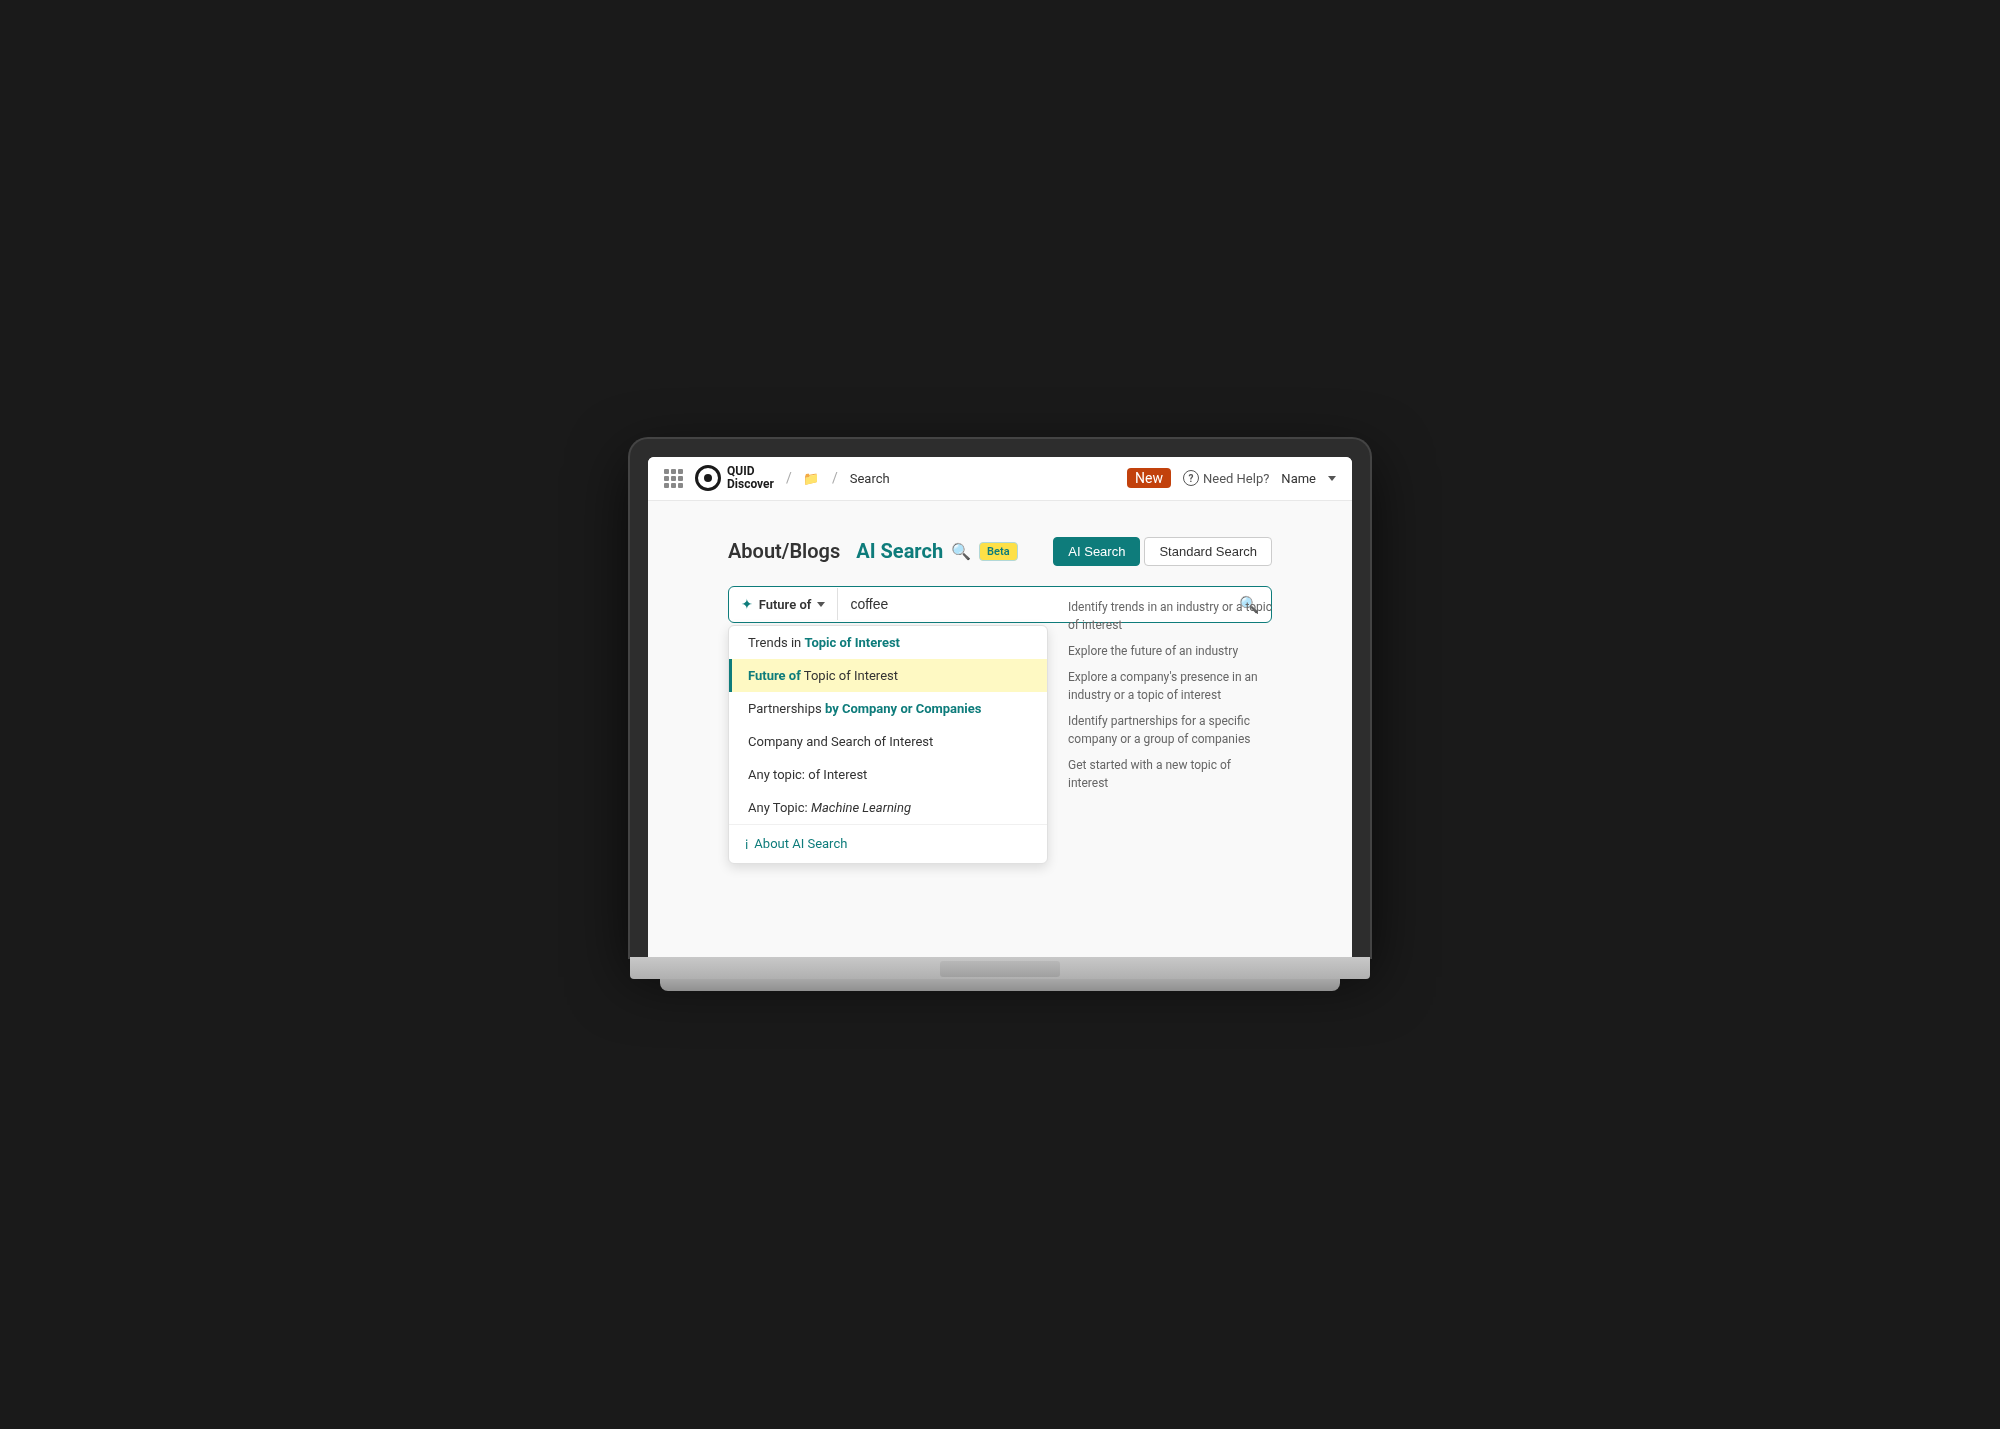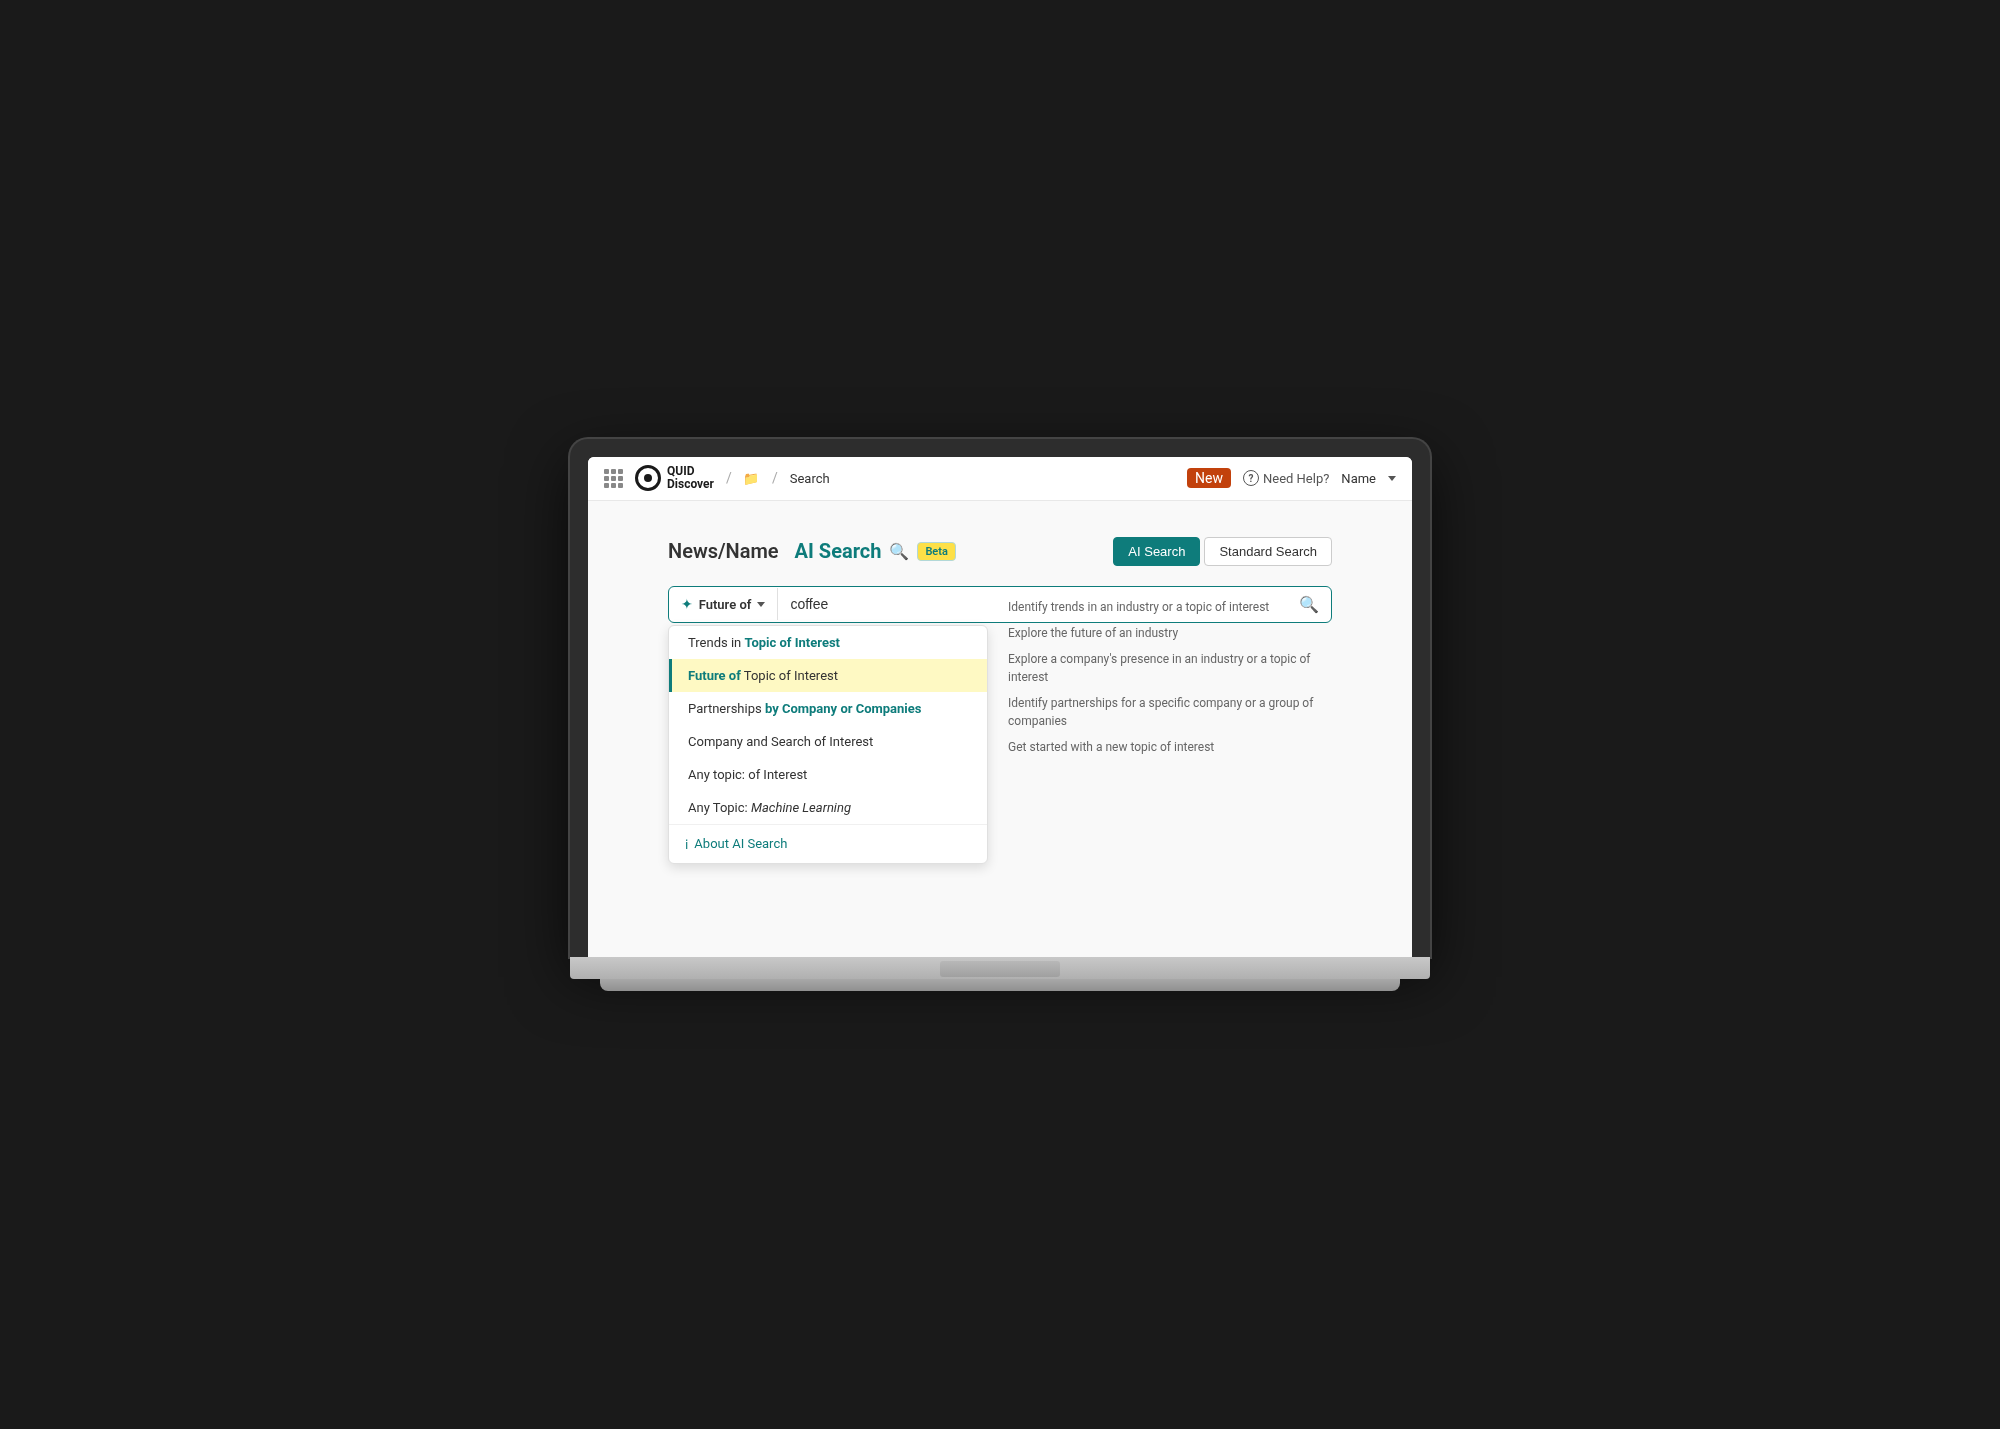--- a/index.html
+++ b/index.html
@@ -6,21 +6,21 @@
     body {
       background: #1a1a1a;
       display: flex;
       align-items: center;
       justify-content: center;
       min-height: 100vh;
       font-family: -apple-system, BlinkMacSystemFont, 'Segoe UI', Roboto, sans-serif;
     }
 
     .laptop-outer {
-      width: 860px;
+      width: 740px;
       position: relative;
     }
 
     .laptop-screen-bezel {
       background: #2d2d2d;
       border-radius: 18px 18px 0 0;
       padding: 18px 18px 0 18px;
       box-shadow: 0 0 0 2px #444, 0 20px 60px rgba(0,0,0,0.7);
     }
 
@@ -425,21 +425,21 @@
             <span>Name</span>
             <div class="chevron-down"></div>
           </div>
         </div>
       </div>
 
       <div class="app-main">
 
         <div class="page-title-area">
           <div class="page-title">
-            <span class="page-title-newsblogs">News/Name</span>
+            <span class="page-title-newsblogs">About/Blogs</span>
             <span style="color:#333; font-weight:400;"> </span>
             <span class="page-title-ai">AI Search</span>
             <span class="ai-search-icon">🔍</span>
             <span class="beta-badge">Beta</span>
           </div>
           <div class="search-toggle">
             <button class="toggle-btn active">AI Search</button>
             <button class="toggle-btn inactive">Standard Search</button>
           </div>
         </div>

